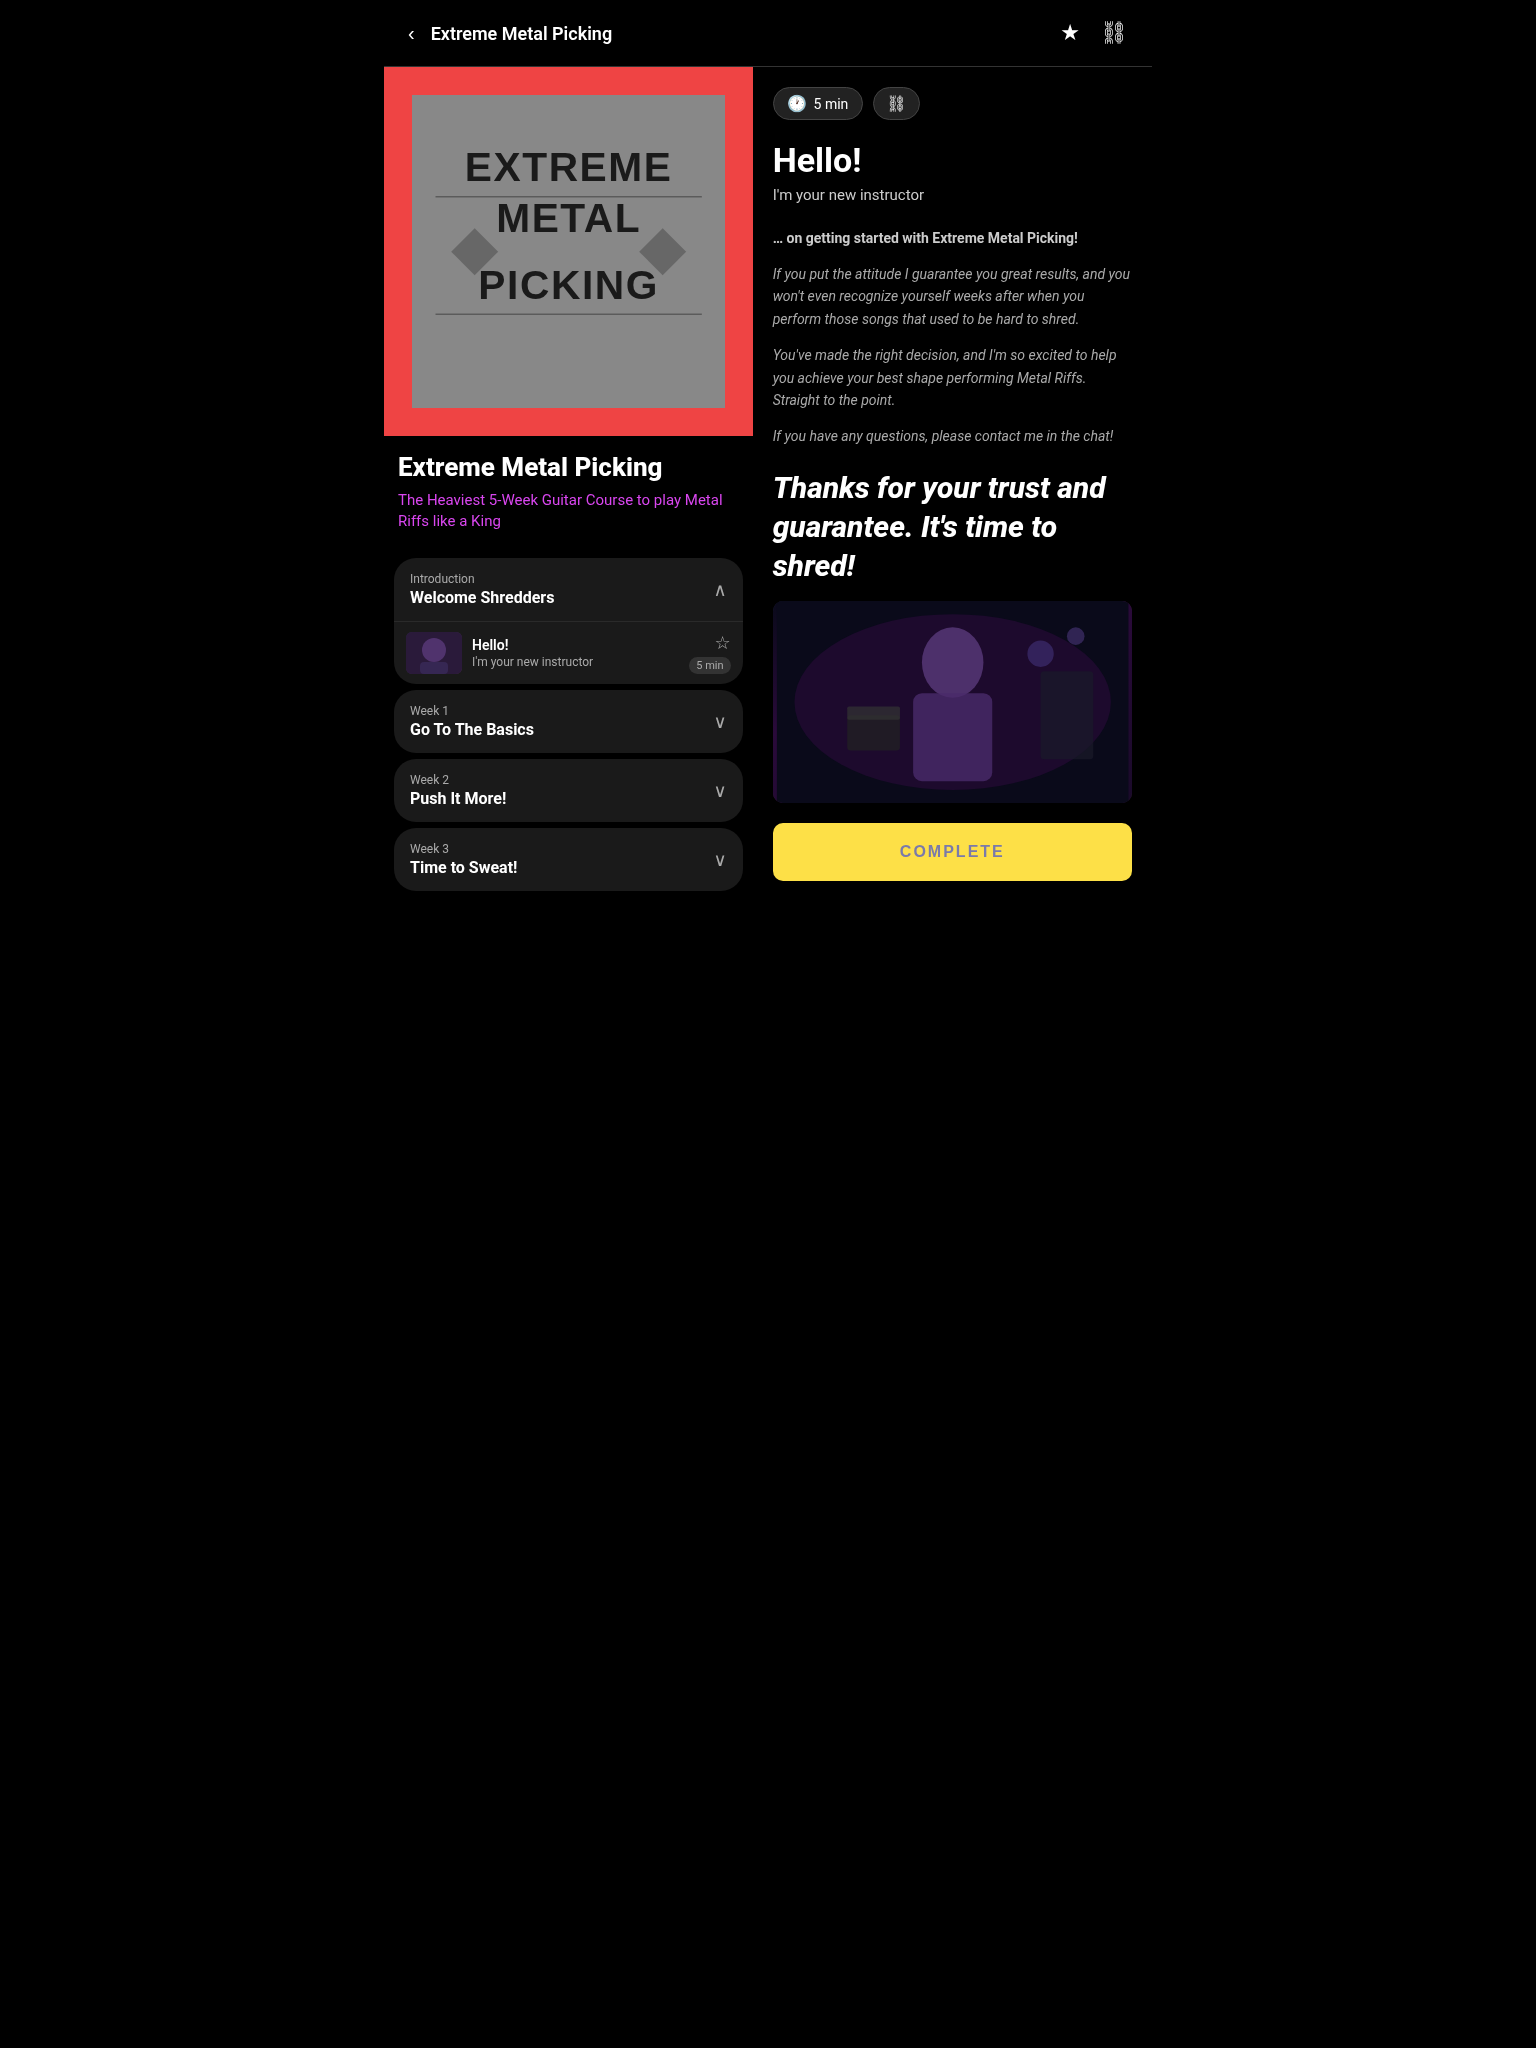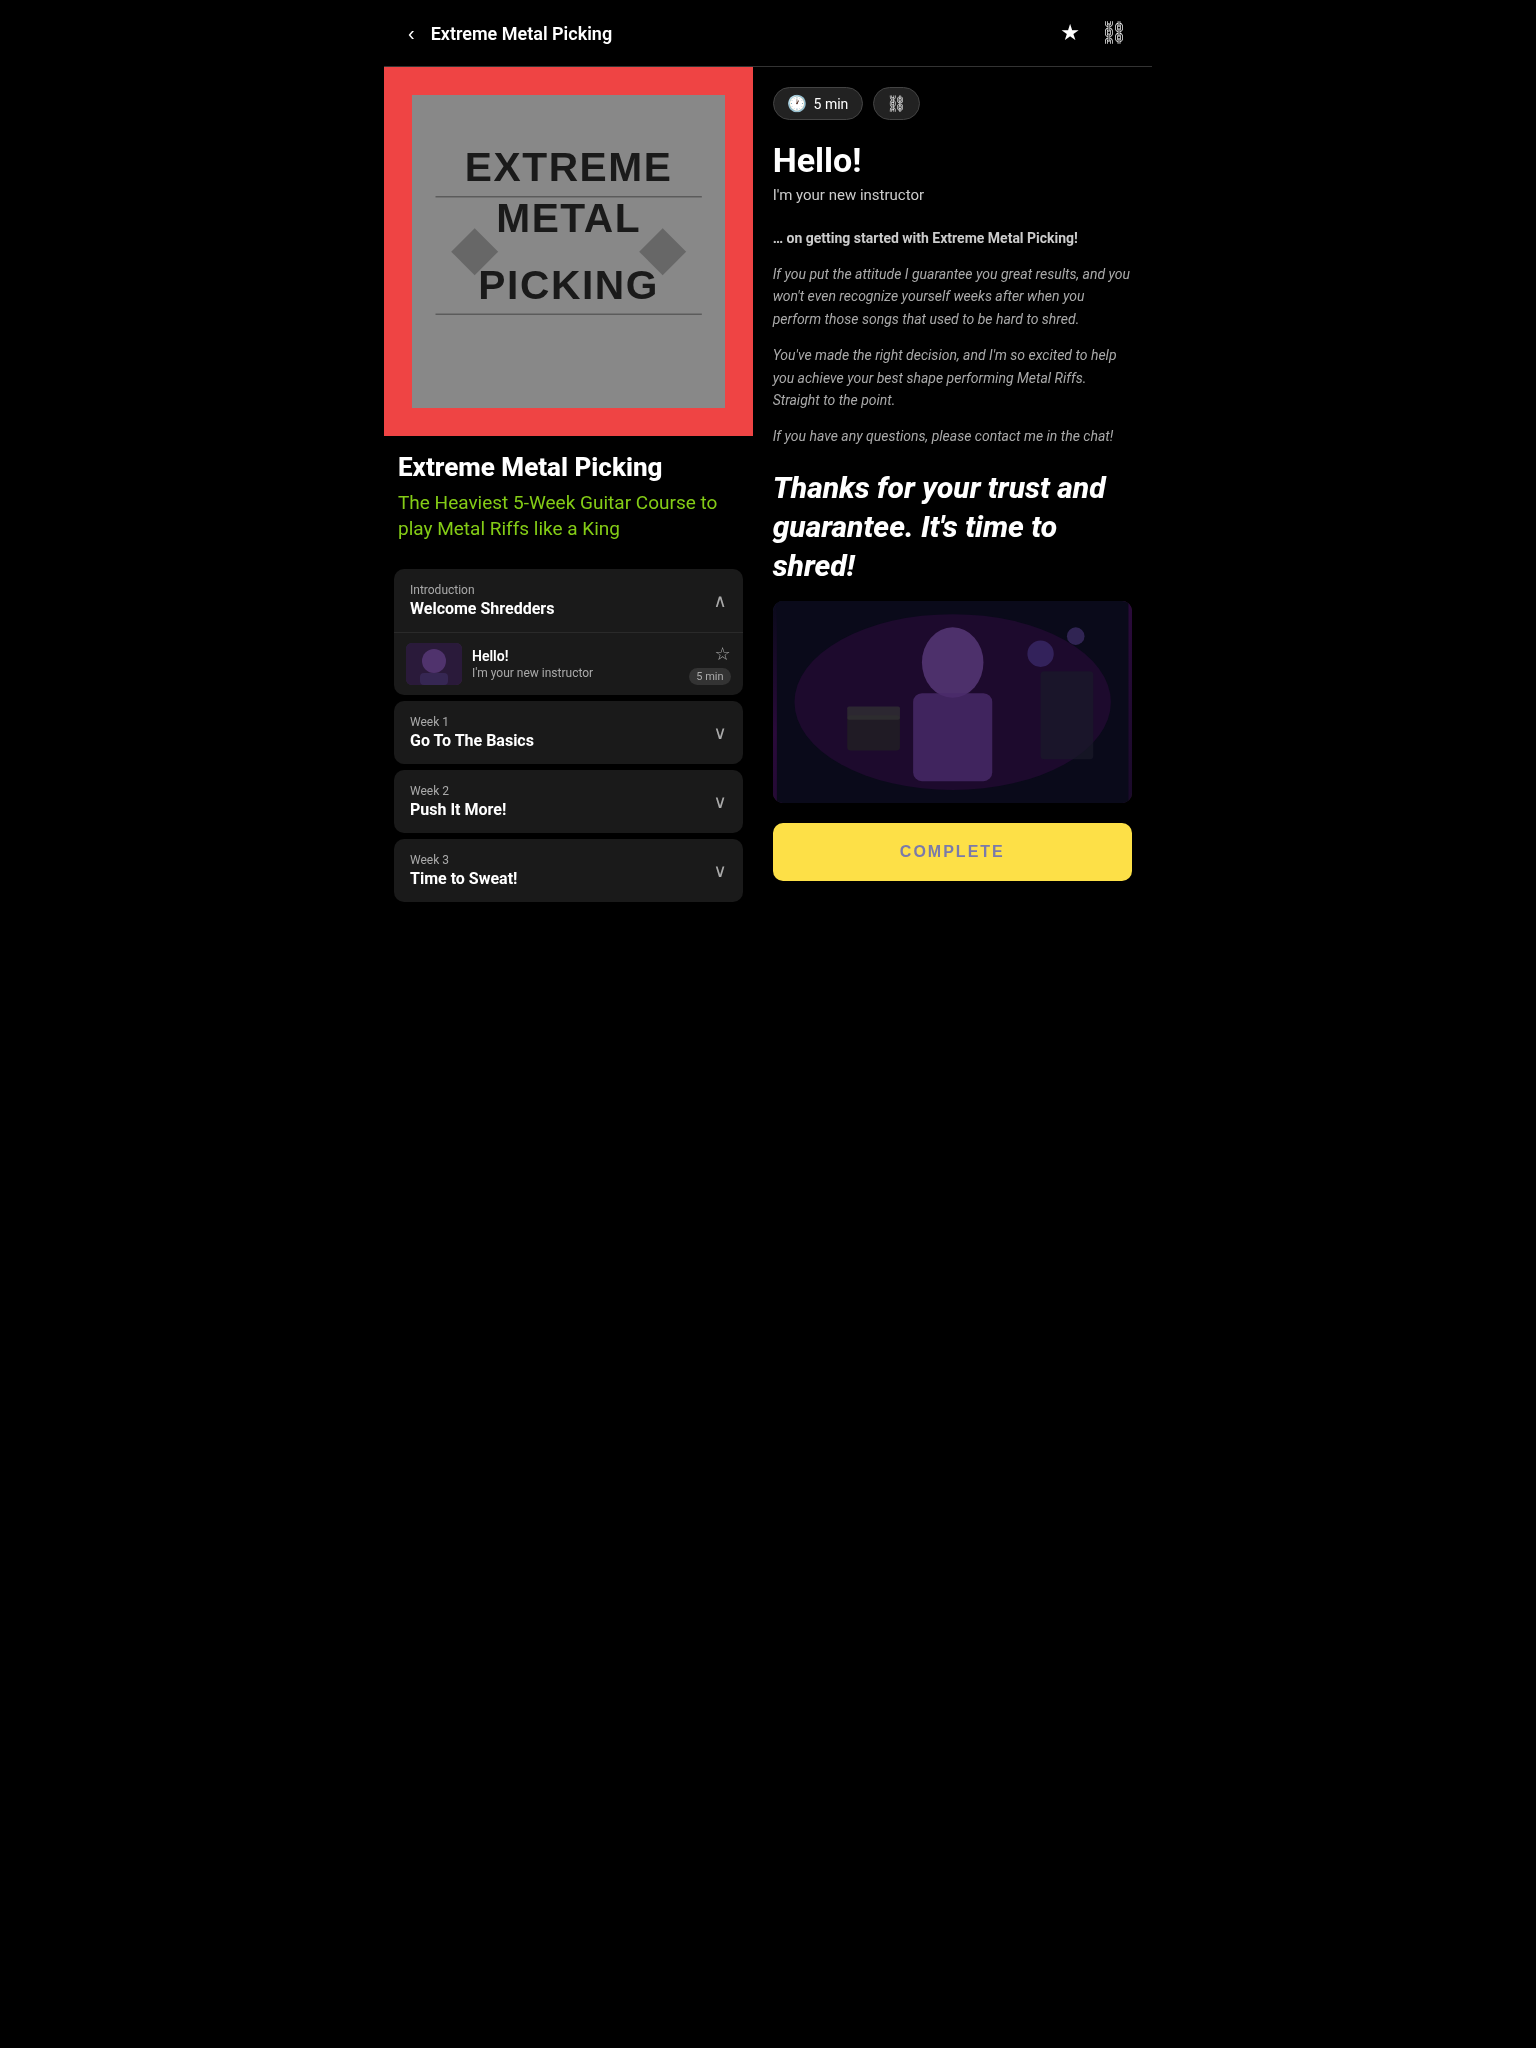--- a/index.html
+++ b/index.html
@@ -101,33 +101,33 @@
     }
 
     .course-title {
       font-size: 26px;
       font-weight: 800;
       color: #fff;
       margin-bottom: 8px;
     }
 
     .course-subtitle {
-      font-size: 19px;
-      color: #84cc16;
+      font-size: 15px;
+      color: #d946ef;
       line-height: 1.4;
     }
 
     
     .section-list {
       padding: 0 0 20px;
     }
 
     .section-item {
       background-color: #1a1a1a;
-      border-radius: 10px;
+      border-radius: 22px;
       margin: 6px 10px;
       overflow: hidden;
     }
 
     .section-header {
       display: flex;
       align-items: center;
       justify-content: space-between;
       padding: 14px 16px;
       cursor: pointer;

